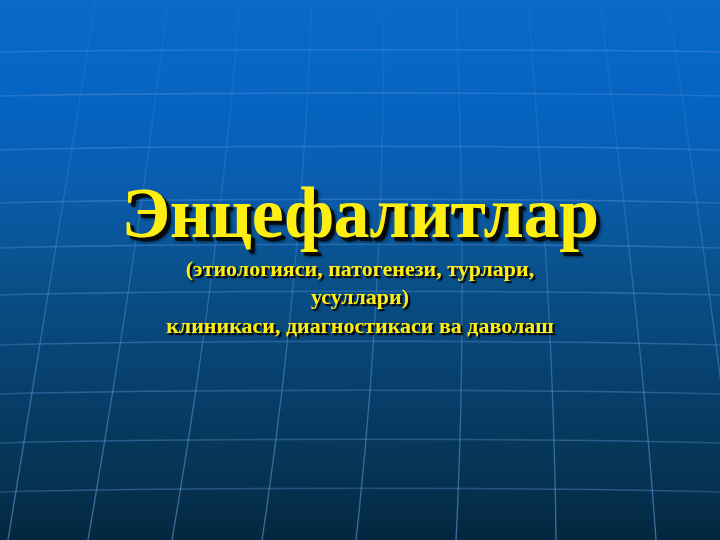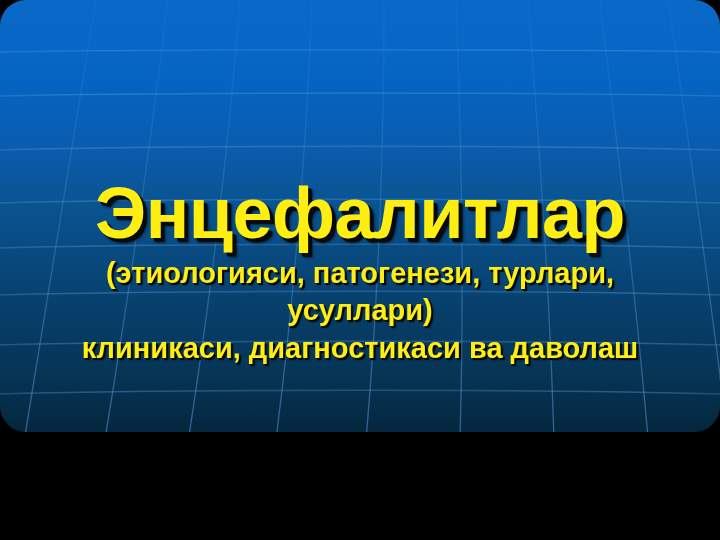--- a/index.html
+++ b/index.html
@@ -3,36 +3,35 @@
 <meta charset="utf-8">
 <style>
   html, body {
     margin: 0;
     padding: 0;
     background: #000;
   }
   #slide {
     position: relative;
     width: 720px;
-    height: 432px;
+    height: 540px;
     overflow: hidden;
-    font-family: Liberation Sans, sans-serif;
+    font-family: Liberation Serif, serif;
     
     background: linear-gradient(to bottom,
         #0869c9 0%,
         #0767c7 10%,
         #0563bf 22%,
         #0a5cae 34%,
         #09538f 48%,
         #08477a 62%,
         #073d67 74%,
         #063556 86%,
         #052c48 95%,
         #04263e 100%);
-    border-radius: 26px;
   }
 
   
   #grid-overlay {
     position: absolute;
     inset: 0;
     width: 720px;
     height: 540px;
     pointer-events: none;
   }
@@ -57,21 +56,21 @@
     letter-spacing: -0.5px;
     text-shadow:
        3px 3px 0 #0a0a0a,
        4px 4px 1px rgba(0,0,0,0.85),
        5px 5px 3px rgba(0,0,0,0.45);
     white-space: nowrap;
   }
 
   #slide-subtitle {
     margin: 6px 0 0 0;
-    font-size: 29px;
+    font-size: 22px;
     line-height: 1.30;
     font-weight: bold;
     color: #ffee12;
     text-shadow:
        2px 2px 0 #0a0a0a,
        2px 2px 2px rgba(0,0,0,0.7);
     padding: 0 58px;
   }
   #slide-subtitle .sub-line { display: block; }
 </style>

